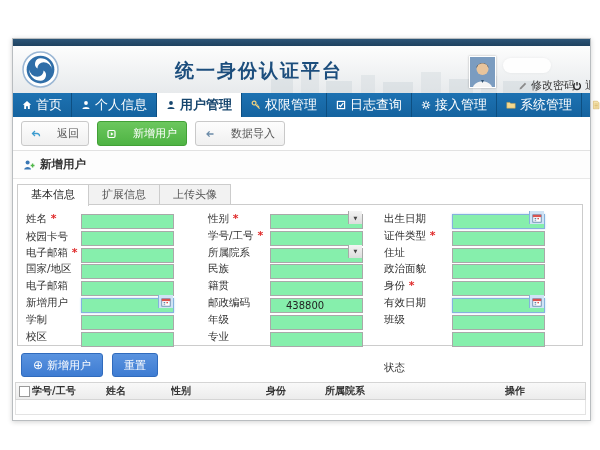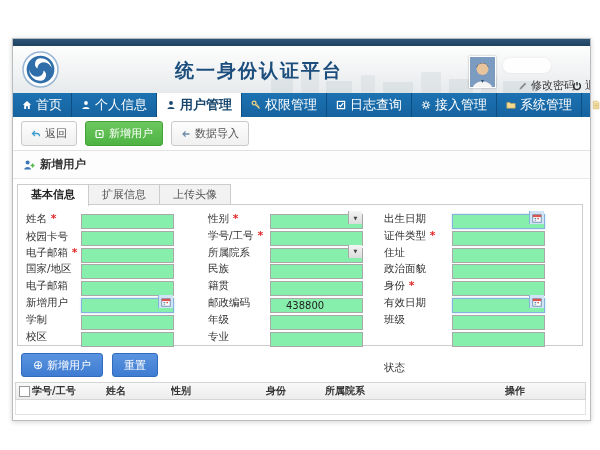--- a/index.html
+++ b/index.html
@@ -31,32 +31,32 @@
   .hlink{position:absolute;top:32px;display:flex;align-items:center;gap:3px;font-size:11px;color:#3a3a3a;cursor:pointer;white-space:nowrap;}
   .hlink svg{display:block;}
   
   .nav{position:absolute;left:0;top:54px;right:0;height:24px;background:linear-gradient(#1d72b2,#15639f);display:flex;}
   .nav-item{display:flex;align-items:center;gap:4px;padding:0 9px;font-size:13px;color:#fff;
             border-right:1px solid #0d4f82;cursor:pointer;white-space:nowrap;}
   .nav-item .nicon{display:flex;align-items:center;}
   .nav-item.active{background:#fff;color:#17466e;font-weight:bold;}
   
   .toolbar{position:absolute;left:0;top:78px;right:0;height:34px;background:#fff;border-bottom:1px solid #e2e2e2;display:flex;align-items:center;gap:8px;padding-left:8px;box-sizing:border-box;}
-  .tbtn{display:flex;align-items:center;gap:4px;height:23px;padding:0 9px;font-size:11px;color:#555;
+  .tbtn{display:flex;align-items:center;gap:16px;height:23px;padding:0 9px;font-size:11px;color:#555;
         background:linear-gradient(#fdfdfd,#f0f0f0);border:1px solid #c9c9c9;border-radius:3px;cursor:pointer;white-space:nowrap;}
   .tbtn.green{background:linear-gradient(#6cc75e,#4eb343);border-color:#42a037;color:#fff;}
   
   .section-hd{position:absolute;left:0;top:112px;right:0;height:28px;border-bottom:1px solid #e8e8e8;display:flex;align-items:center;gap:5px;padding-left:10px;box-sizing:border-box;background:#fdfdfd;}
   .section-hd .st{font-size:11.5px;font-weight:bold;color:#333;}
   
   .ftabs{position:absolute;left:4px;top:145px;display:flex;}
   .ftab{height:20px;line-height:20px;padding:0 13px;font-size:11px;color:#555;background:#f2f2f2;
         border:1px solid #ccc;border-left:none;cursor:pointer;white-space:nowrap;}
   .ftab:first-child{border-left:1px solid #ccc;}
-  .ftab.active{background:#fff;color:#222;font-weight:bold;height:21px;border-bottom:none;position:relative;z-index:2;}
+  .ftab.active{background:#fff;color:#222;font-weight:normal;height:21px;border-bottom:none;position:relative;z-index:2;}
   
   .fpanel{position:absolute;left:4px;top:165px;width:566px;height:142px;border:1px solid #ccc;background:#fff;box-sizing:border-box;}
   .flabel{position:absolute;font-size:10.5px;color:#333;white-space:nowrap;}
   .flabel .req{color:#e02b2b;font-size:11px;}
   .l1{left:8px}.l2{left:190px}.l3{left:366px}
   .fld{position:absolute;height:15px;}
   .f1{left:63px;width:93px}.f2{left:252px;width:93px}.f3{left:434px;width:93px}
   .fld input{width:100%;height:15px;border:1px solid #a9a9a9;font-size:10px;padding:0 15px;box-sizing:border-box;font-family:"DejaVu Sans",sans-serif;background:#86efac;color:#222;}
   .fld input.has-btn{padding-right:16px;}
   .fld .dd{position:absolute;right:1px;top:1px;width:13px;height:13px;background:linear-gradient(#f4f4f4,#dcdcdc);border-left:1px solid #a9a9a9;font-size:5px;color:#444;display:flex;align-items:center;justify-content:center;cursor:pointer;}

